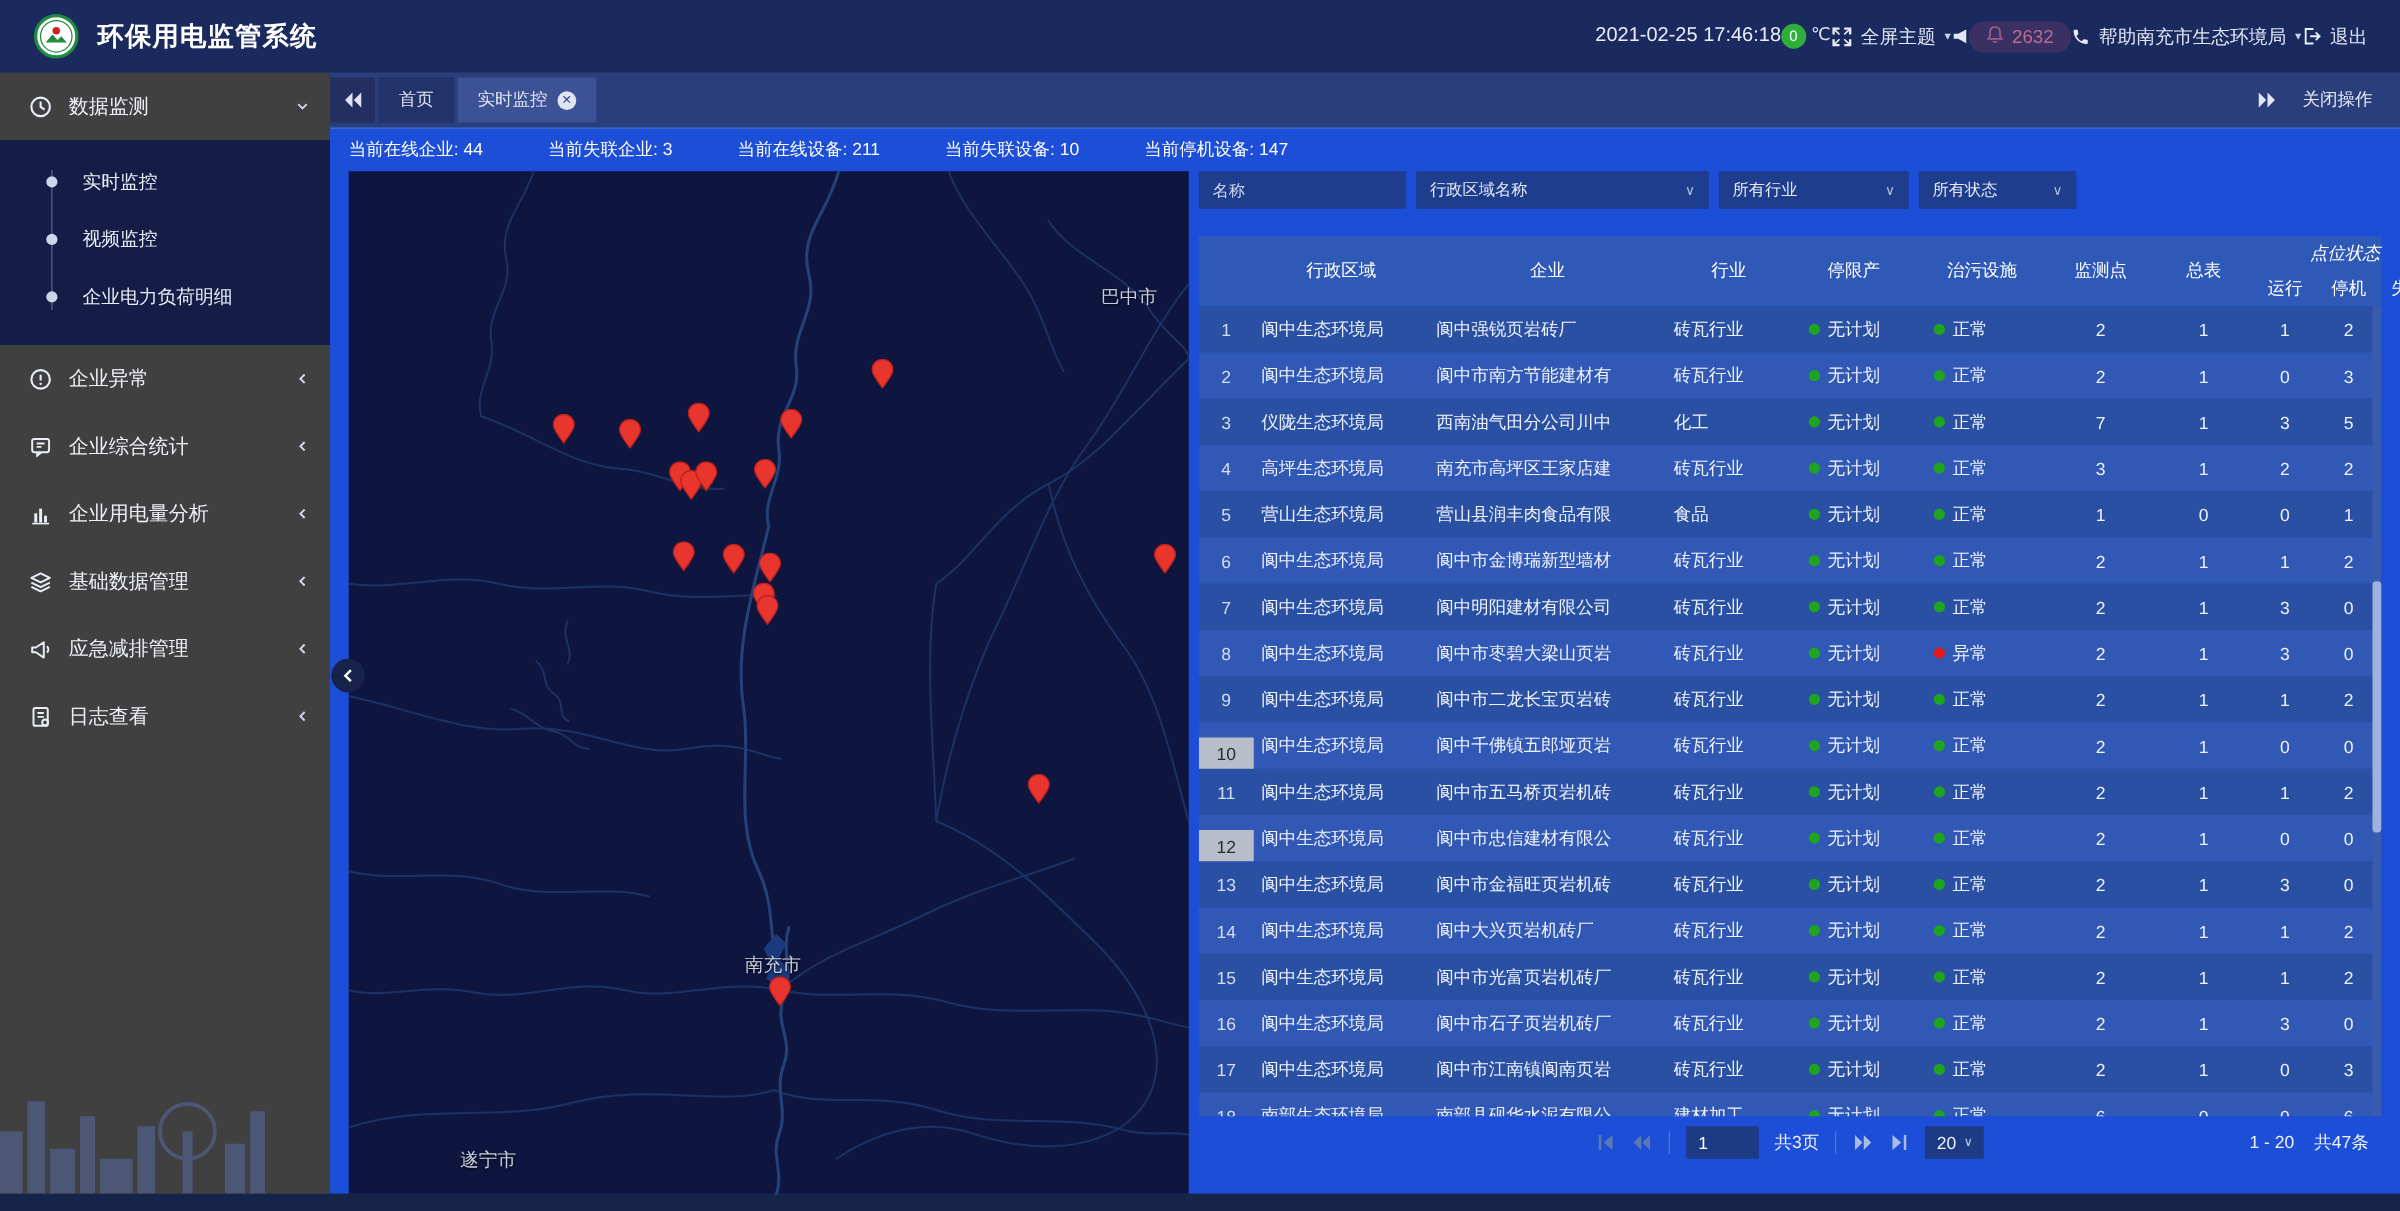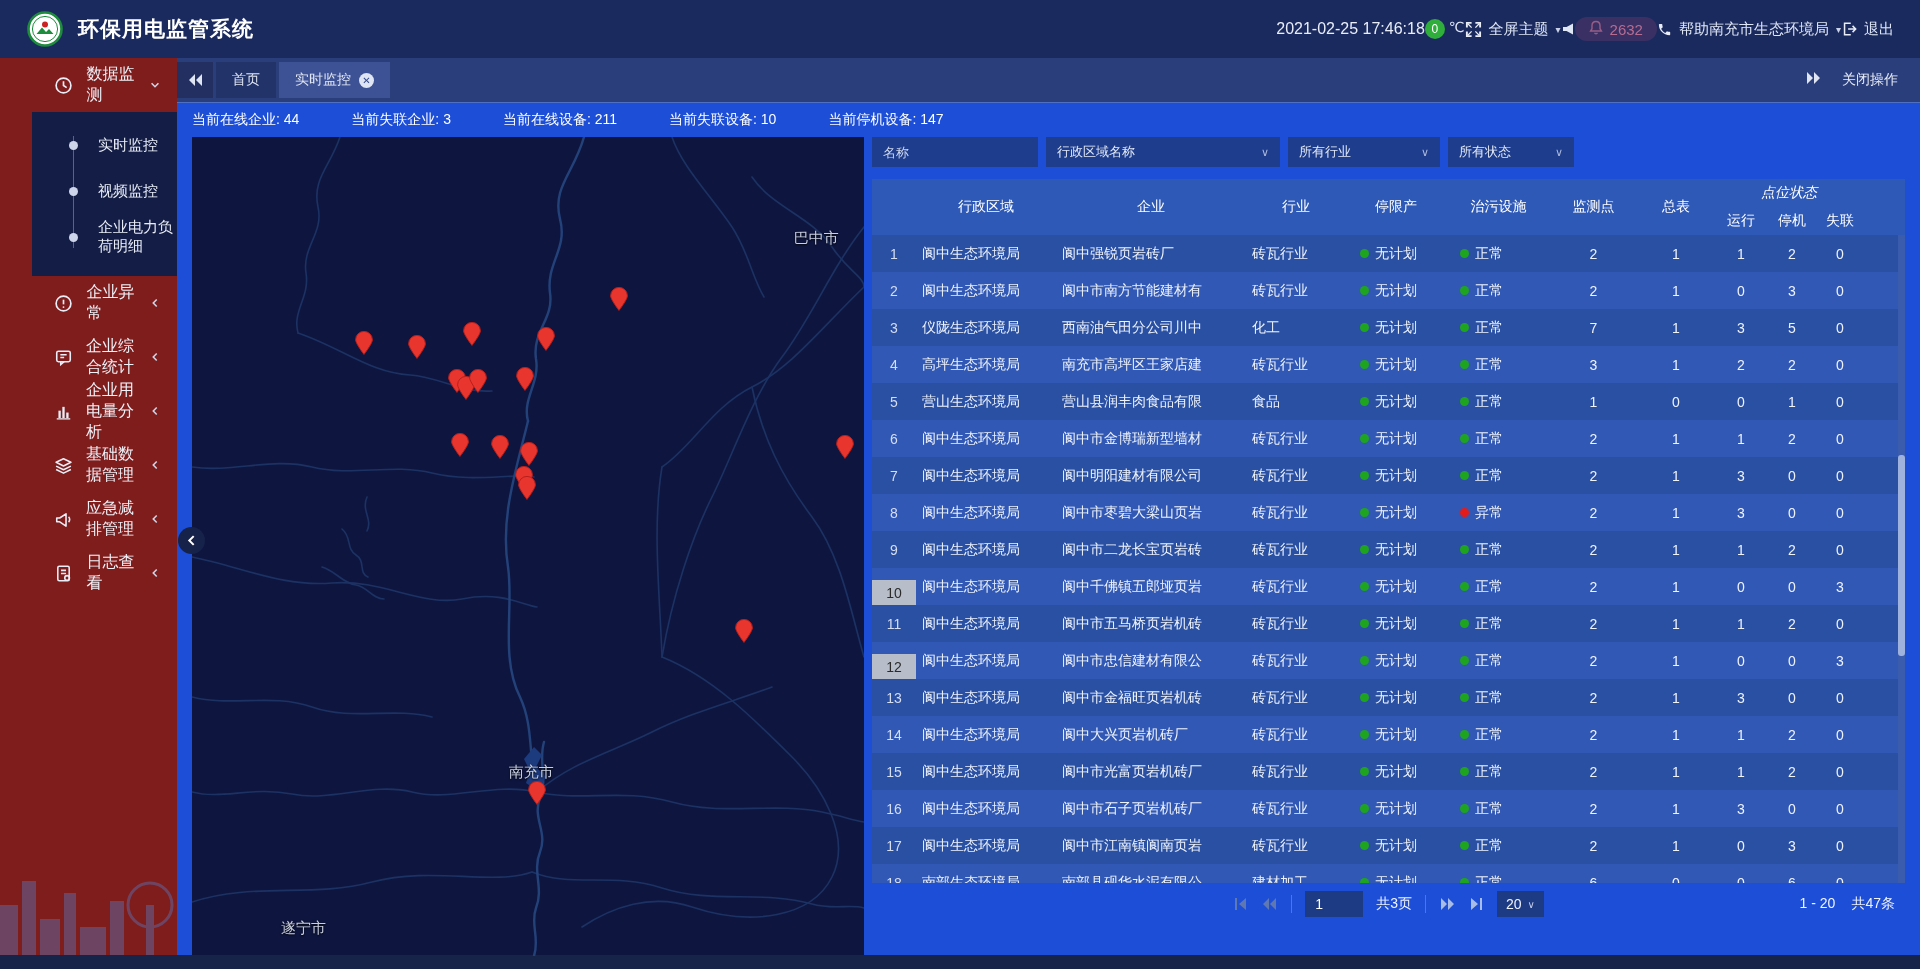--- a/index.html
+++ b/index.html
@@ -22,56 +22,56 @@
   .caret { font-size:10px; color:#c9d2e8; }
   .notif-pill { display:flex; align-items:center; gap:7px; background:rgba(168,72,122,.22); border-radius:13px;
                 padding:3px 14px; color:#b76d92; font-size:15px; }
   .notif-pill svg { opacity:.75; }
 
   
   .main { flex:1; display:flex; min-height:0; }
   .bottom-strip { height:14px; background:#17244a; flex:0 0 auto; }
 
   
-  .sidebar { width:177px; background:#7f1d1d; flex:0 0 auto; position:relative; overflow:hidden;padding-left:32px; }
+  .sidebar { width:264px; background:#404040; flex:0 0 auto; position:relative; overflow:hidden; }
   .menu-item { height:54px; display:flex; align-items:center; padding:0 16px 0 22px; font-size:16px; color:#eef1f8; cursor:pointer; }
   .menu-item .mi-icon { width:20px; height:20px; margin-right:13px; display:flex; align-items:center; justify-content:center; }
   .menu-item .chev { margin-left:auto; display:flex; }
   .submenu { background:#131d45; position:relative; padding:10px 0 16px 0; }
   .submenu::before { content:""; position:absolute; left:41px; top:24px; bottom:28px; width:1px; background:rgba(175,186,220,.45); }
   .submenu-item { height:46px; display:flex; align-items:center; padding-left:66px; font-size:15px; color:#e9edf7; position:relative; cursor:pointer; }
   .submenu-item::before { content:""; position:absolute; left:37px; top:19px; width:9px; height:9px; border-radius:50%; background:#cdd5ea; }
   .skyline { position:absolute; left:0; bottom:0; width:220px; opacity:.45; }
 
   
   .content { flex:1; display:flex; flex-direction:column; min-width:0; }
   .tabbar { height:44px; background:#2b3e7c; display:flex; align-items:center; flex:0 0 auto; padding-right:22px; }
   .tab-scroll { width:36px; height:36px; background:#222f60; display:flex; align-items:center; justify-content:center; cursor:pointer; flex:0 0 auto; }
   .tab { height:36px; padding:0 16px; display:flex; align-items:center; gap:8px; font-size:14px; color:#dfe5f2;
          background:#22336a; margin-left:3px; cursor:pointer; }
   .tab.active { background:#3d5195; }
   .tab-close { width:15px; height:15px; border-radius:50%; background:#dfe5f2; color:#34498c; font-size:10px;
                line-height:15px; text-align:center; font-weight:bold; }
-  .tabbar-right { margin-left:auto; display:flex; gap:20px; font-size:14px; color:#e6ebf6; }
+  .tabbar-right { margin-left:auto; display:flex; align-items:center; gap:20px; font-size:14px; color:#e6ebf6; }
 
   .content-body { flex:1; background:#1d4ed8; border-top:1px solid #4f6fc2; padding:0 15px; display:flex; flex-direction:column; min-height:0; }
   .stats-row { height:34px; display:flex; align-items:center; gap:52px; font-size:14px; color:#fdfefe; flex:0 0 auto; }
   .panels { flex:1; display:flex; min-height:0; position:relative; }
 
   
   .map-panel { width:672px; flex:0 0 auto; background:#0e1640; position:relative;padding-left:32px; }
   .map-roads { position:absolute; inset:0; }
   .map-city { position:absolute; transform:translate(-50%,-50%); font-size:15px; color:#c9cfdf; text-shadow:0 1px 2px #000; white-space:nowrap; }
   .map-pin { position:absolute; width:18px; height:24px; margin-left:-9px; margin-top:-24px; }
   .collapse-handle { position:absolute; left:-14px; top:390px; width:27px; height:27px; border-radius:50%;
                      background:#17224a; display:flex; align-items:center; justify-content:center; cursor:pointer; z-index:5; }
 
   
   .right-panel { flex:1; margin-left:8px; display:flex; flex-direction:column; min-width:0; }
-  .filter-row { height:30px; display:flex; gap:8px; flex:0 0 auto; margin-bottom:12px; }
+  .filter-row { height:30px; display:flex; gap:8px; flex:0 0 auto; margin-bottom:22px; }
   .f-input { width:166px; background:#1e3d8c; border:none; outline:none; color:#e6ebf5; padding:0 11px; font-size:13px;
              font-family:"Liberation Sans",sans-serif; }
   .f-input::placeholder { color:#cfd8ee; }
   .f-select { display:flex; align-items:center; justify-content:space-between; background:#1e3d8c; color:#e3e9f6;
               padding:0 11px; font-size:13px; cursor:pointer; }
   .f-select .sel-caret { color:#aebadd; font-size:11px; margin-left:24px; }
   .f-region { width:234px; } .f-industry { width:152px;align-items:center; } .f-status { width:126px; }
 
   .table { height:704px; flex:0 0 auto; position:relative;
            --cols:44px 140px 190px 100px 100px 105px 85px 80px 50px 52px 44px; }

